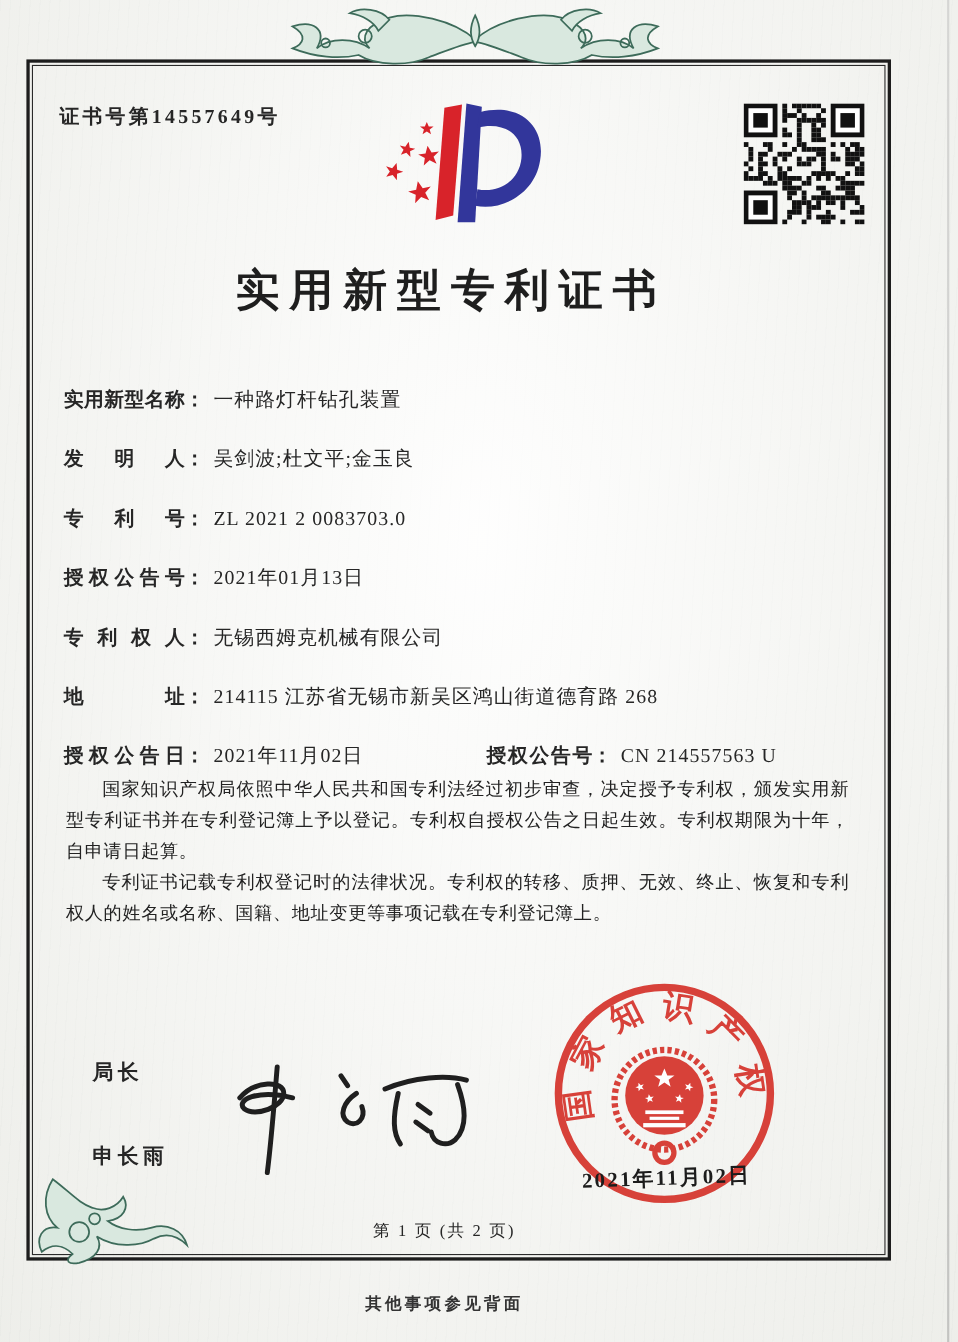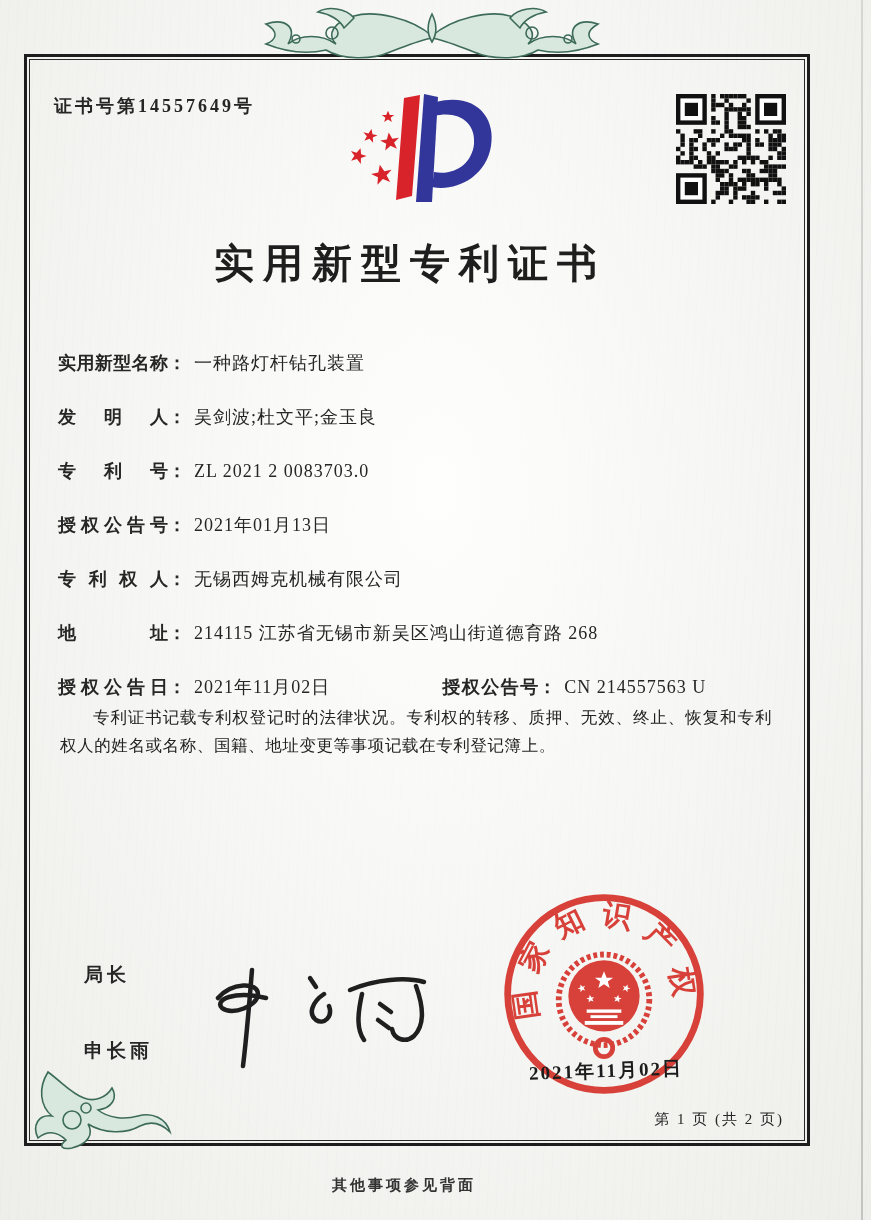--- a/index.html
+++ b/index.html
@@ -36,21 +36,21 @@
   .paras p{margin:0;text-indent:2em;}
 
   .sig-title{position:absolute;left:84px;top:962px;font-size:19px;font-weight:bold;letter-spacing:4px;}
   .sig-name{position:absolute;left:84px;top:1038px;font-size:19px;font-weight:bold;letter-spacing:4px;}
   .sig-hand{position:absolute;left:192px;top:962px;width:235px;height:110px;}
 
   .seal{position:absolute;left:498px;top:888px;width:212px;height:212px;opacity:.93;}
   .seal-date{position:absolute;left:506px;top:1058px;width:200px;text-align:center;
              font-size:19px;font-weight:bold;letter-spacing:2px;color:#1c1c1c;transform:rotate(-2deg);}
 
-  .page-info{position:absolute;left:24px;top:1110px;width:760px;text-align:right;font-size:15px;letter-spacing:2px;}
+  .page-info{position:absolute;left:24px;top:1110px;width:760px;text-align:center;font-size:15px;letter-spacing:2px;}
   .back-note{position:absolute;left:24px;top:1176px;width:760px;text-align:center;font-size:15px;font-weight:bold;letter-spacing:3px;color:#333;}
 
   .ornament-top{position:absolute;left:262px;top:6px;width:340px;height:60px;}
   .ornament-corner{position:absolute;left:28px;top:1068px;width:150px;height:84px;}
 </style>
 </head>
 <body>
 
 <div class="photo-edge"></div>
 
@@ -365,20 +365,21 @@
     <span class="fvalue">2021年11月02日</span>
     <span class="grant-pair2">
       <span class="flabel">授权公告号</span>
         <span class="colon">：</span>
       <span class="fvalue">CN 214557563 U</span>
     </span>
   </div>
 </div>
 
 <div class="paras">
+  <p>国家知识产权局依照中华人民共和国专利法经过初步审查，决定授予专利权，颁发实用新型专利证书并在专利登记簿上予以登记。专利权自授权公告之日起生效。专利权期限为十年，自申请日起算。</p>
   <p>专利证书记载专利权登记时的法律状况。专利权的转移、质押、无效、终止、恢复和专利权人的姓名或名称、国籍、地址变更等事项记载在专利登记簿上。</p>
 </div>
 
 <div class="sig-title">局长</div>
 <div class="sig-name">申长雨</div>
 <svg class="sig-hand" viewBox="0 0 235 110">
   <g fill="none" stroke="#1f1f1f" stroke-width="4.5" stroke-linecap="round" stroke-linejoin="round">
     <path d="M60,8 C58,32 55,72 51,104"></path>
     <path d="M26,36 C40,20 66,20 66,32 C66,44 40,54 30,46 C22,38 42,28 74,36"></path>
     <path d="M118,16 l6,9"></path>

